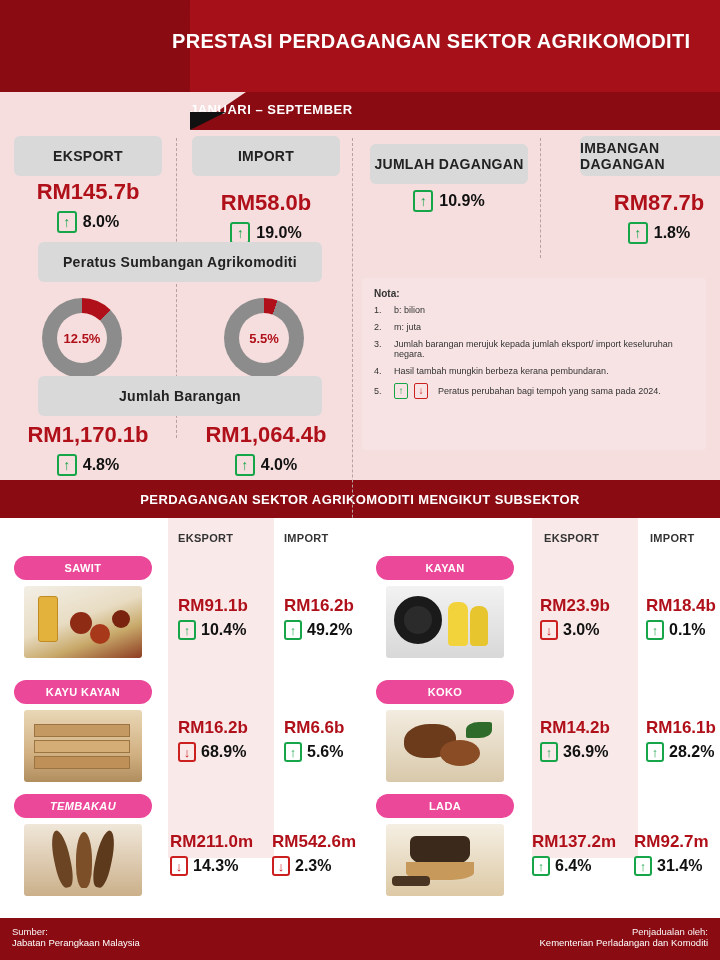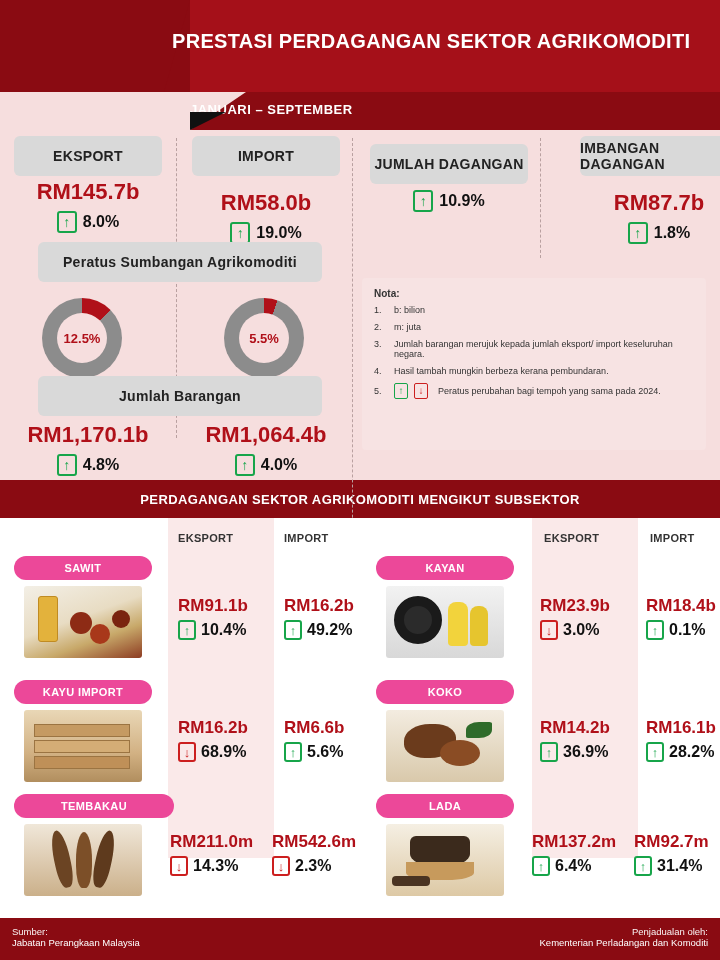--- a/index.html
+++ b/index.html
@@ -292,42 +292,42 @@
       </div>
     </div>
     <div class="cellval" style="left:284px; top:78px;">
       <div class="v">RM16.2b</div>
       <div class="r">
         <span class="arrow">↑</span>
         <span class="pct">49.2%</span>
       </div>
     </div>
 
-    <div class="pill" style="left:14px; top:162px; width:138px;">KAYU IMPORT</div>
+    <div class="pill" style="left:14px; top:162px; width:138px;">KAYU KAYAN</div>
     <div class="photo" style="left:24px; top:192px; background:linear-gradient(180deg,#e9d7b6 0%,#d2b183 60%,#b18e5e 100%);">
       <div style="position:absolute; left:10px; top:14px; width:96px; height:13px; background:#c59a62; border:1px solid #9b7442;"></div>
       <div style="position:absolute; left:10px; top:30px; width:96px; height:13px; background:#d4ad76; border:1px solid #9b7442;"></div>
       <div style="position:absolute; left:10px; top:46px; width:96px; height:13px; background:#bf9058; border:1px solid #9b7442;"></div>
     </div>
     <div class="cellval" style="left:178px; top:200px;">
       <div class="v">RM16.2b</div>
       <div class="r">
         <span class="arrow down">↓</span>
         <span class="pct">68.9%</span>
       </div>
     </div>
     <div class="cellval" style="left:284px; top:200px;">
       <div class="v">RM6.6b</div>
       <div class="r">
         <span class="arrow">↑</span>
         <span class="pct">5.6%</span>
       </div>
     </div>
 
-    <div class="pill" style="left:14px; top:276px; width:160px;">TEMBAKAU</div>
+    <div class="pill" style="left:14px; top:276px; width:138px;font-style:italic;">TEMBAKAU</div>
     <div class="photo" style="left:24px; top:306px; background:linear-gradient(180deg,#f0e7d9 0%,#cbb08a 100%);">
       <div style="position:absolute; left:30px; top:6px; width:16px; height:58px; background:#6b4423; border-radius:50% 50% 40% 40%; transform:rotate(-12deg);"></div>
       <div style="position:absolute; left:52px; top:8px; width:16px; height:56px; background:#7c4f28; border-radius:50% 50% 40% 40%;"></div>
       <div style="position:absolute; left:72px; top:6px; width:16px; height:58px; background:#5e3a1d; border-radius:50% 50% 40% 40%; transform:rotate(12deg);"></div>
     </div>
     <div class="cellval" style="left:170px; top:314px;">
       <div class="v">RM211.0m</div>
       <div class="r">
         <span class="arrow down">↓</span>
         <span class="pct">14.3%</span>

